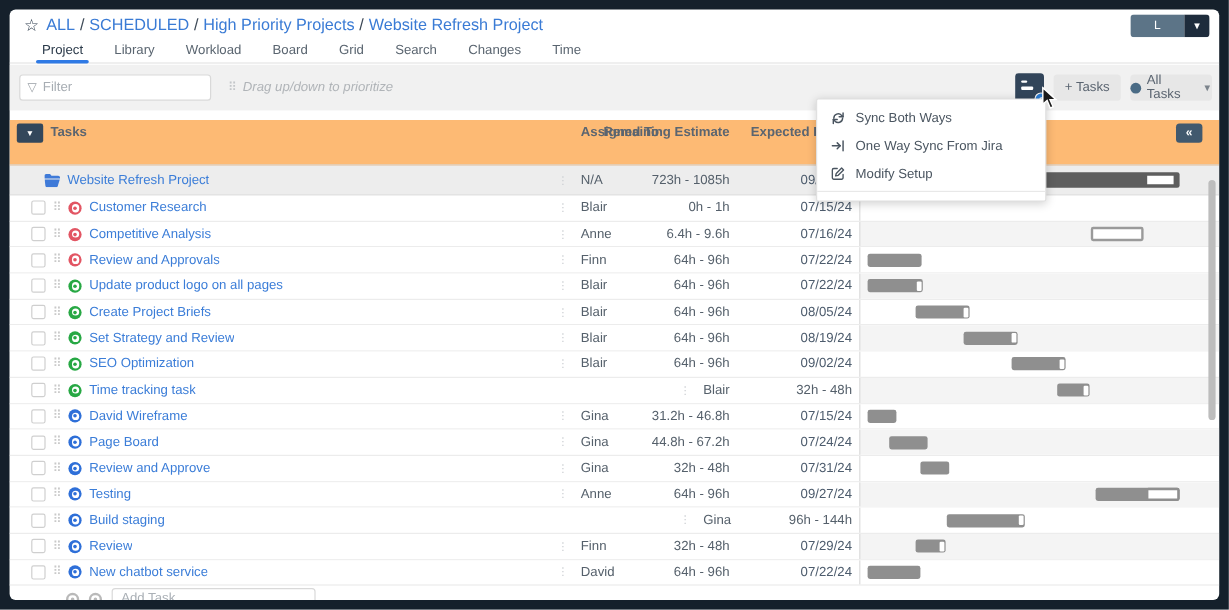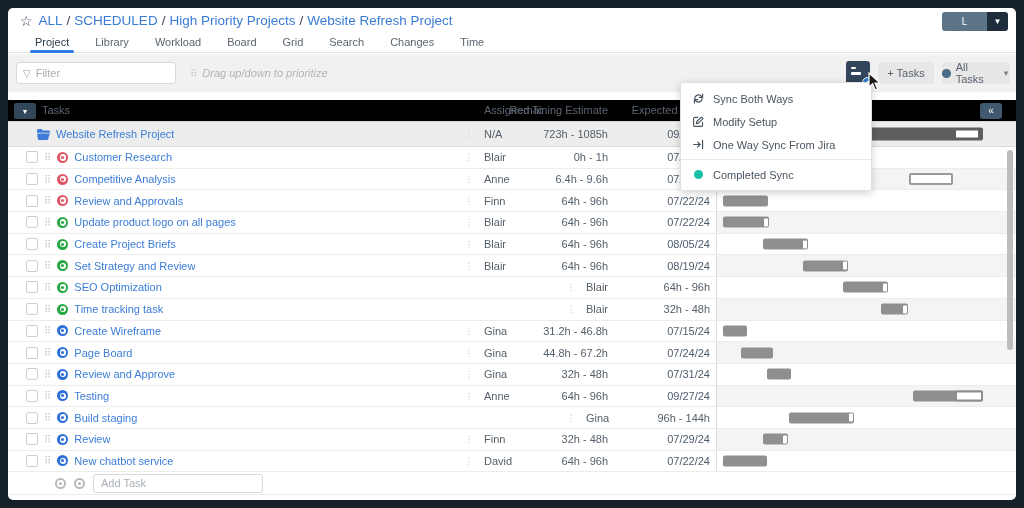--- a/index.html
+++ b/index.html
@@ -37,21 +37,21 @@
   .sync-badge { position:absolute; right:-3px; bottom:-3px; width:11px; height:11px; background:#2d7dd2; border:1.5px solid #f1f1f1; border-radius:50%; display:flex; align-items:center; justify-content:center; }
   .sync-badge i { width:4px; height:4px; border:1px solid #fff; border-radius:50%; display:block; }
   .btn { position:absolute; top:8px; height:22px; background:#e7e7e7; border-radius:3px; font-size:11px; color:#5a6470; display:flex; align-items:center; justify-content:center; cursor:pointer; }
   .btn-addtasks { left:870px; width:56px; }
   .btn-alltasks { left:934px; width:68px; gap:5px; }
   .vf-dot { width:9px; height:9px; border-radius:50%; background:#4a6b85; }
   .vf-caret { font-size:8px; color:#7c848c; }
 
   
   .grid { position:absolute; left:0; top:92px; right:0; }
-  .ghead { position:relative; height:22px; background:#000000; border-bottom:1px solid #d8d8d8; font-size:11px; color:#5b6570; }
+  .ghead { position:relative; height:38px; background:#fdba74; border-bottom:1px solid #d8d8d8; font-size:11px; color:#5b6570;font-weight:bold; }
   .hd-tasks-btn { position:absolute; left:6px; top:3px; width:22px; height:16px; background:#33475b; border-radius:2px; color:#fff; font-size:7px; display:flex; align-items:center; justify-content:center; cursor:pointer; }
   .hd-tasks { position:absolute; left:34px; top:4px; }
   .hd-assigned { position:absolute; left:476px; top:4px; }
   .hd-est { position:absolute; right:408px; top:4px;padding-left:36px; }
   .hd-exp { position:absolute; right:306px; top:4px; white-space:nowrap; }
   .collapse-btn { position:absolute; right:14px; top:3px; width:22px; height:16px; background:#41596e; border-radius:3px; color:#fff; font-size:10px; line-height:1; display:flex; align-items:center; justify-content:center; cursor:pointer; }
 
   .row { display:flex; align-items:stretch; height:21.7px; border-bottom:1px solid #ececec; font-size:11px; background:#fff; }
   .row.project { height:25px; background:#ededed; border-bottom:1px solid #dcdcdc; }
   .col-task { flex:1; min-width:0; display:flex; align-items:center; gap:6px; padding-left:18px; white-space:nowrap; overflow:hidden; }
@@ -300,20 +300,21 @@
             <span class="sticon" style="background: rgb(39, 168, 68);">
               <span class="sticon-mid">
                 <span class="sticon-core" style="background: rgb(39, 168, 68);"></span>
               </span>
             </span>
             <span class="tname">SEO Optimization</span>
           </div>
           <span class="colsep">⋮</span>
           <div class="col-assignee">Blair</div>
           <div class="col-est">64h - 96h</div>
+          <div class="col-exp">09/02/24</div>
           <div class="col-gantt">
             <div class="bar" style="left: 126px; width: 45px;">
               <div class="tipseg"></div>
             </div>
           </div>
         </div>
         <div class="row">
           <div class="col-task">
             <span class="cb"></span>
             <span class="grip">⠿</span>
@@ -335,21 +336,21 @@
         </div>
         <div class="row">
           <div class="col-task">
             <span class="cb"></span>
             <span class="grip">⠿</span>
             <span class="sticon" style="background: rgb(46, 111, 216);">
               <span class="sticon-mid">
                 <span class="sticon-core" style="background: rgb(46, 111, 216);"></span>
               </span>
             </span>
-            <span class="tname">Create Wireframe</span>
+            <span class="tname">David Wireframe</span>
           </div>
           <span class="colsep">⋮</span>
           <div class="col-assignee">Gina</div>
           <div class="col-est">31.2h - 46.8h</div>
           <div class="col-exp">07/15/24</div>
           <div class="col-gantt">
             <div class="bar" style="left: 6px; width: 24px;"></div>
           </div>
         </div>
         <div class="row">
@@ -497,46 +498,40 @@
               <path d="M3.5 8a4.5 4.5 0 0 1 7.9-2.9L13 6.6"></path>
               <path d="M13 2.6v4h-4"></path>
               <path d="M12.5 8a4.5 4.5 0 0 1-7.9 2.9L3 9.4"></path>
               <path d="M3 13.4v-4h4"></path>
             </svg>
           </span>
           <span>Sync Both Ways</span>
         </div>
         <div class="mi">
           <span class="micon">
-            <svg width="13" height="13" viewBox="0 0 16 16" fill="none" stroke="#4a5560" stroke-width="1.4" stroke-linecap="round" stroke-linejoin="round">
-              <path d="M13 9v3.5a1.5 1.5 0 0 1-1.5 1.5h-8A1.5 1.5 0 0 1 2 12.5v-8A1.5 1.5 0 0 1 3.5 3H7"></path>
-              <path d="M11.5 2.5l2 2L8 10l-2.6.6L6 8z"></path>
-            </svg>
-          </span>
-          <span>Modify Setup</span>
-        </div>
-        <div class="mi">
-          <span class="micon">
             <svg width="13" height="13" viewBox="0 0 16 16" fill="none" stroke="#4a5560" stroke-width="1.5" stroke-linecap="round">
               <path d="M2 8h8"></path>
               <path d="M7 5l3 3-3 3"></path>
               <path d="M13 3v10"></path>
             </svg>
           </span>
           <span>One Way Sync From Jira</span>
         </div>
+        <div class="mi">
+          <span class="micon">
+            <svg width="13" height="13" viewBox="0 0 16 16" fill="none" stroke="#4a5560" stroke-width="1.4" stroke-linecap="round" stroke-linejoin="round">
+              <path d="M13 9v3.5a1.5 1.5 0 0 1-1.5 1.5h-8A1.5 1.5 0 0 1 2 12.5v-8A1.5 1.5 0 0 1 3.5 3H7"></path>
+              <path d="M11.5 2.5l2 2L8 10l-2.6.6L6 8z"></path>
+            </svg>
+          </span>
+          <span>Modify Setup</span>
+        </div>
       </div>
     <div class="mdiv"></div>
     <div id="menu-status">
-        <div class="mi">
-          <span class="micon">
-            <span class="tealdot"></span>
-          </span>
-          <span>Completed Sync</span>
-        </div>
       </div>
   </div>
 
   <svg class="cursor" width="16" height="20" viewBox="0 0 16 20">
     <path d="M1 1 L1 15 L4.6 11.8 L7.2 18 L9.6 17 L7 11 L12 11 Z" fill="#1a1a1a" stroke="#fff" stroke-width="1.2"></path>
   </svg>
 
 </div>
 
 </body></html>

